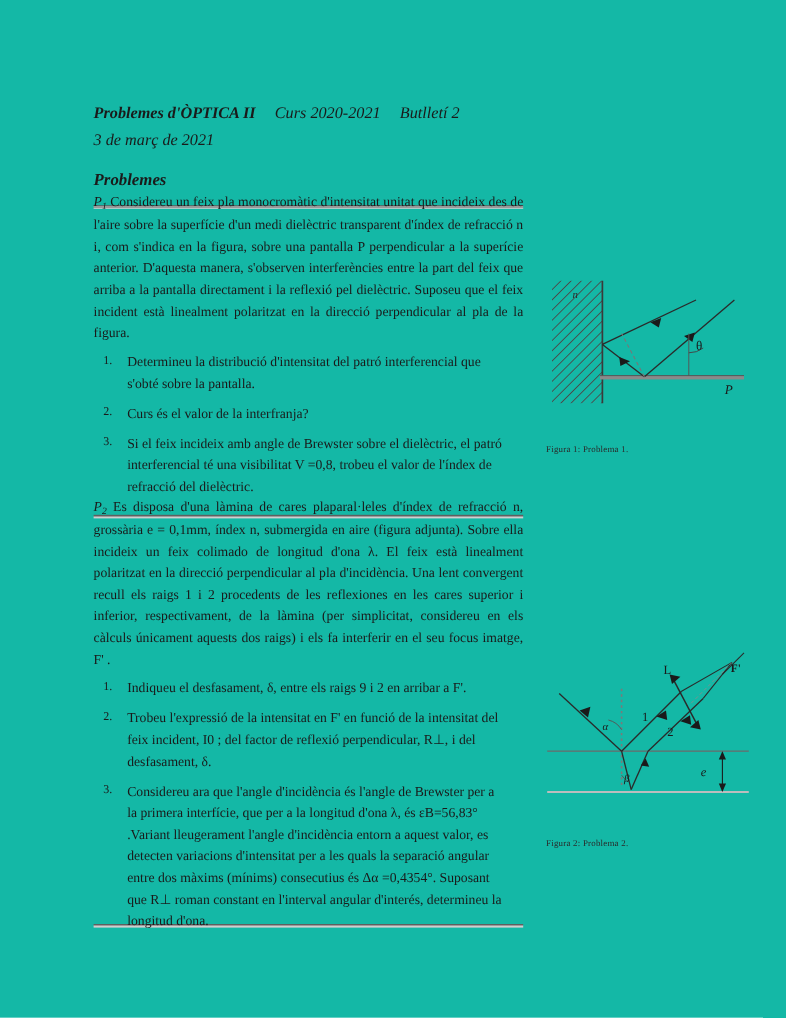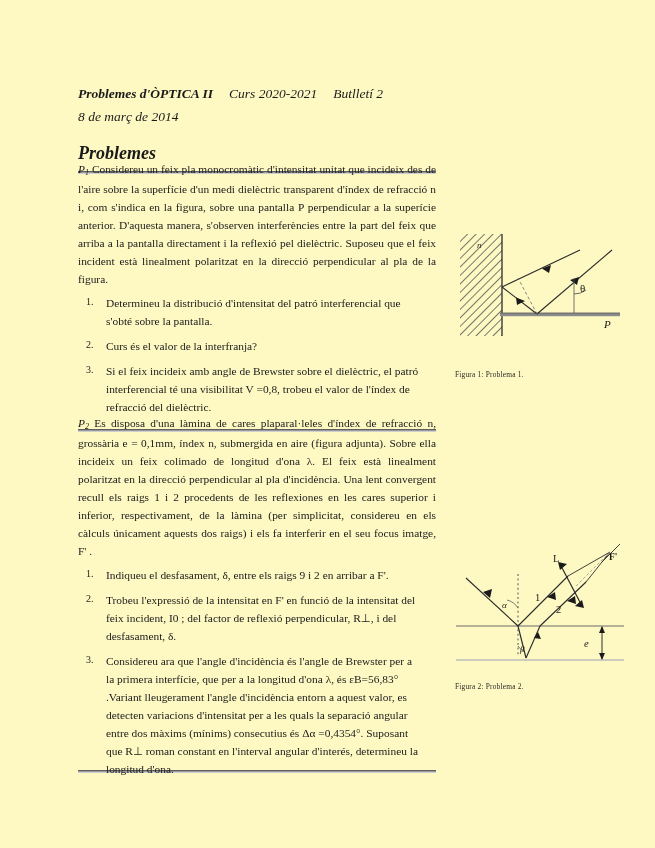--- a/index.html
+++ b/index.html
@@ -11,21 +11,21 @@
     width: 655px;
     height: 848px;
     position: relative;
     font-family: "Liberation Serif", serif;
     color: #1a1a1a;
     overflow: hidden;
   }
   .page {
     position: absolute;
     inset: 0;
-    background: #fef9c3;
+    background: #14b8a6;
   }
 
   
   .header {
     position: absolute;
     left: 78px;
     top: 84px;
     width: 400px;
   }
   .header-line1 {
@@ -45,21 +45,21 @@
     font-size: 13.5px;
     line-height: 1.55;
     margin-top: 2px;
   }
   .section-title {
     position: absolute;
     left: 78px;
     top: 143px;
     font-weight: bold;
     font-style: italic;
-    font-size: 18px;
+    font-size: 14px;
   }
 
   
   .rule {
     position: absolute;
     left: 78px;
     width: 358px;
     height: 3px;
     background: linear-gradient(to bottom, #5f5f5f 0 1px, #9a9a9a 1px 2px, #cfcfcf 2px 3px);
   }
@@ -123,33 +123,33 @@
   }
   .fig1 { left: 452px; top: 232px; width: 190px; }
   .fig2 { left: 452px; top: 534px; width: 190px; }
   .fig-caption {
     font-size: 7.4px;
     color: #2a2a2a;
     margin-top: 6px;
     letter-spacing: 0.2px;
   }
   .fig1 .fig-caption { margin-top: 18px; margin-left: 3px; }
-  .fig2 .fig-caption { margin-top: 0; margin-left: 3px; }
+  .fig2 .fig-caption { margin-top: 16px; margin-left: 3px; }
   svg { display: block; }
 </style>
 </head>
 <body>
 
 <div class="page">
 
   <div class="header">
     <div class="header-line1">
       <span class="hdr-title">Problemes d'ÒPTICA II</span><span class="hdr-sp-a"></span><span>Curs 2020-2021</span><span class="hdr-sp-b"></span><span>Butlletí 2</span>
     </div>
-    <div class="header-line2">8 de març de 2014</div>
+    <div class="header-line2">3 de març de 2021</div>
   </div>
 
   <div class="section-title">Problemes</div>
 
   <div class="rule rule-1"></div>
   <div class="rule rule-2"></div>
   <div class="rule rule-3"></div>
 
   <div class="col-text block-p1">
     <p class="para">

